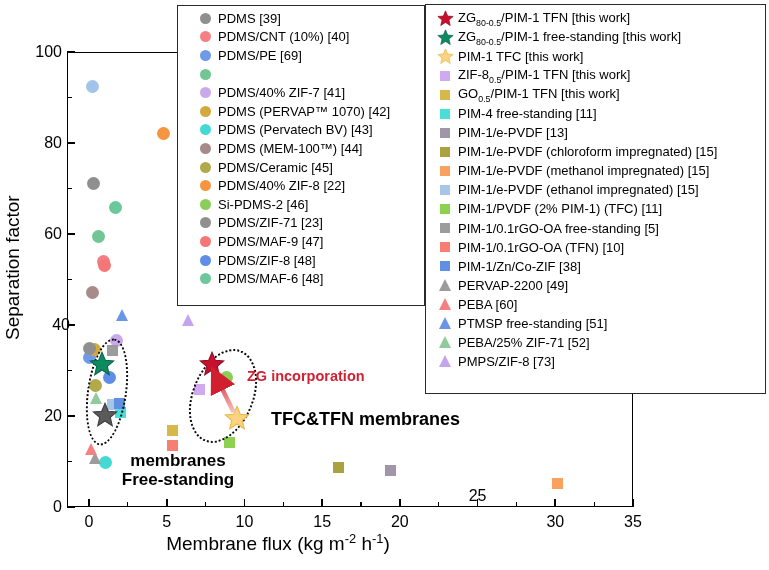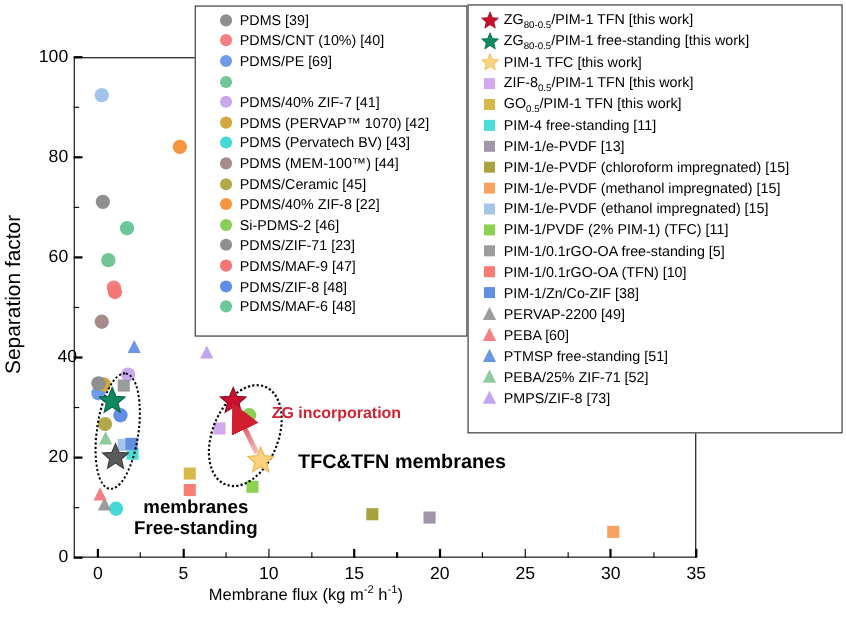--- a/index.html
+++ b/index.html
@@ -8,21 +8,21 @@
   #plot-box{position:absolute;left:67px;top:52px;width:566px;height:455px;
        border:1.6px solid #000;box-sizing:border-box;background:#fff;z-index:1;}
   .tick{position:absolute;background:#000;z-index:2;}
   .tick-label{position:absolute;color:#000;font-size:16px;z-index:2;}
   .ytick-label{width:36px;text-align:right;}
   .xtick-label{width:44px;text-align:center;}
   #y-axis-title{position:absolute;left:2px;top:168px;height:200px;
        writing-mode:vertical-rl;transform:rotate(180deg);text-align:center;
        font-size:19px;color:#000;z-index:2;}
   #x-axis-title{position:absolute;left:128px;top:531px;width:300px;text-align:center;
-       font-size:15px;color:#000;z-index:2;}
+       font-size:19px;color:#000;z-index:2;}
   sub{font-size:0.68em;} sup{font-size:0.68em;}
   .pt{position:absolute;z-index:3;}
   .pt-circle{border-radius:50%;}
   .pt-tri{width:0;height:0;background:transparent !important;}
   .pt-star{z-index:5;}
   .ellipse{position:absolute;border:2.6px dotted #0a0a0a;border-radius:50%;z-index:4;background:transparent;}
   .anno{position:absolute;z-index:6;white-space:nowrap;}
   #anno-free{font-weight:bold;font-size:17px;color:#000;text-align:center;line-height:19px;white-space:normal;}
   #anno-tfc{font-weight:bold;font-size:18px;color:#000;}
   #anno-zg{font-weight:bold;font-size:14.5px;}
@@ -277,21 +277,21 @@
     <div class="tick-label xtick-label" style="left: 67px; top: 513px;">0</div>
     <div class="tick" style="left: 165.915px; top: 499px; width: 1.6px; height: 8px;"></div>
     <div class="tick-label xtick-label" style="left: 144.715px; top: 513px;">5</div>
     <div class="tick" style="left: 243.63px; top: 499px; width: 1.6px; height: 8px;"></div>
     <div class="tick-label xtick-label" style="left: 222.43px; top: 513px;">10</div>
     <div class="tick" style="left: 321.345px; top: 499px; width: 1.6px; height: 8px;"></div>
     <div class="tick-label xtick-label" style="left: 300.145px; top: 513px;">15</div>
     <div class="tick" style="left: 399.06px; top: 499px; width: 1.6px; height: 8px;"></div>
     <div class="tick-label xtick-label" style="left: 377.86px; top: 513px;">20</div>
     <div class="tick" style="left: 476.775px; top: 499px; width: 1.6px; height: 8px;"></div>
-    <div class="tick-label xtick-label" style="left: 455.575px; top: 513px;">25</div>
+    <div class="tick-label xtick-label" style="left: 455.575px; top: 487px;">25</div>
     <div class="tick" style="left: 554.49px; top: 499px; width: 1.6px; height: 8px;"></div>
     <div class="tick-label xtick-label" style="left: 533.29px; top: 513px;">30</div>
     <div class="tick" style="left: 632.205px; top: 499px; width: 1.6px; height: 8px;"></div>
     <div class="tick-label xtick-label" style="left: 611.005px; top: 513px;">35</div>
     <div class="tick" style="left: 127.258px; top: 502px; width: 1.2px; height: 5px;"></div>
     <div class="tick" style="left: 204.972px; top: 502px; width: 1.2px; height: 5px;"></div>
     <div class="tick" style="left: 282.688px; top: 502px; width: 1.2px; height: 5px;"></div>
     <div class="tick" style="left: 360.402px; top: 502px; width: 1.2px; height: 5px;"></div>
     <div class="tick" style="left: 438.117px; top: 502px; width: 1.2px; height: 5px;"></div>
     <div class="tick" style="left: 515.832px; top: 502px; width: 1.2px; height: 5px;"></div>

